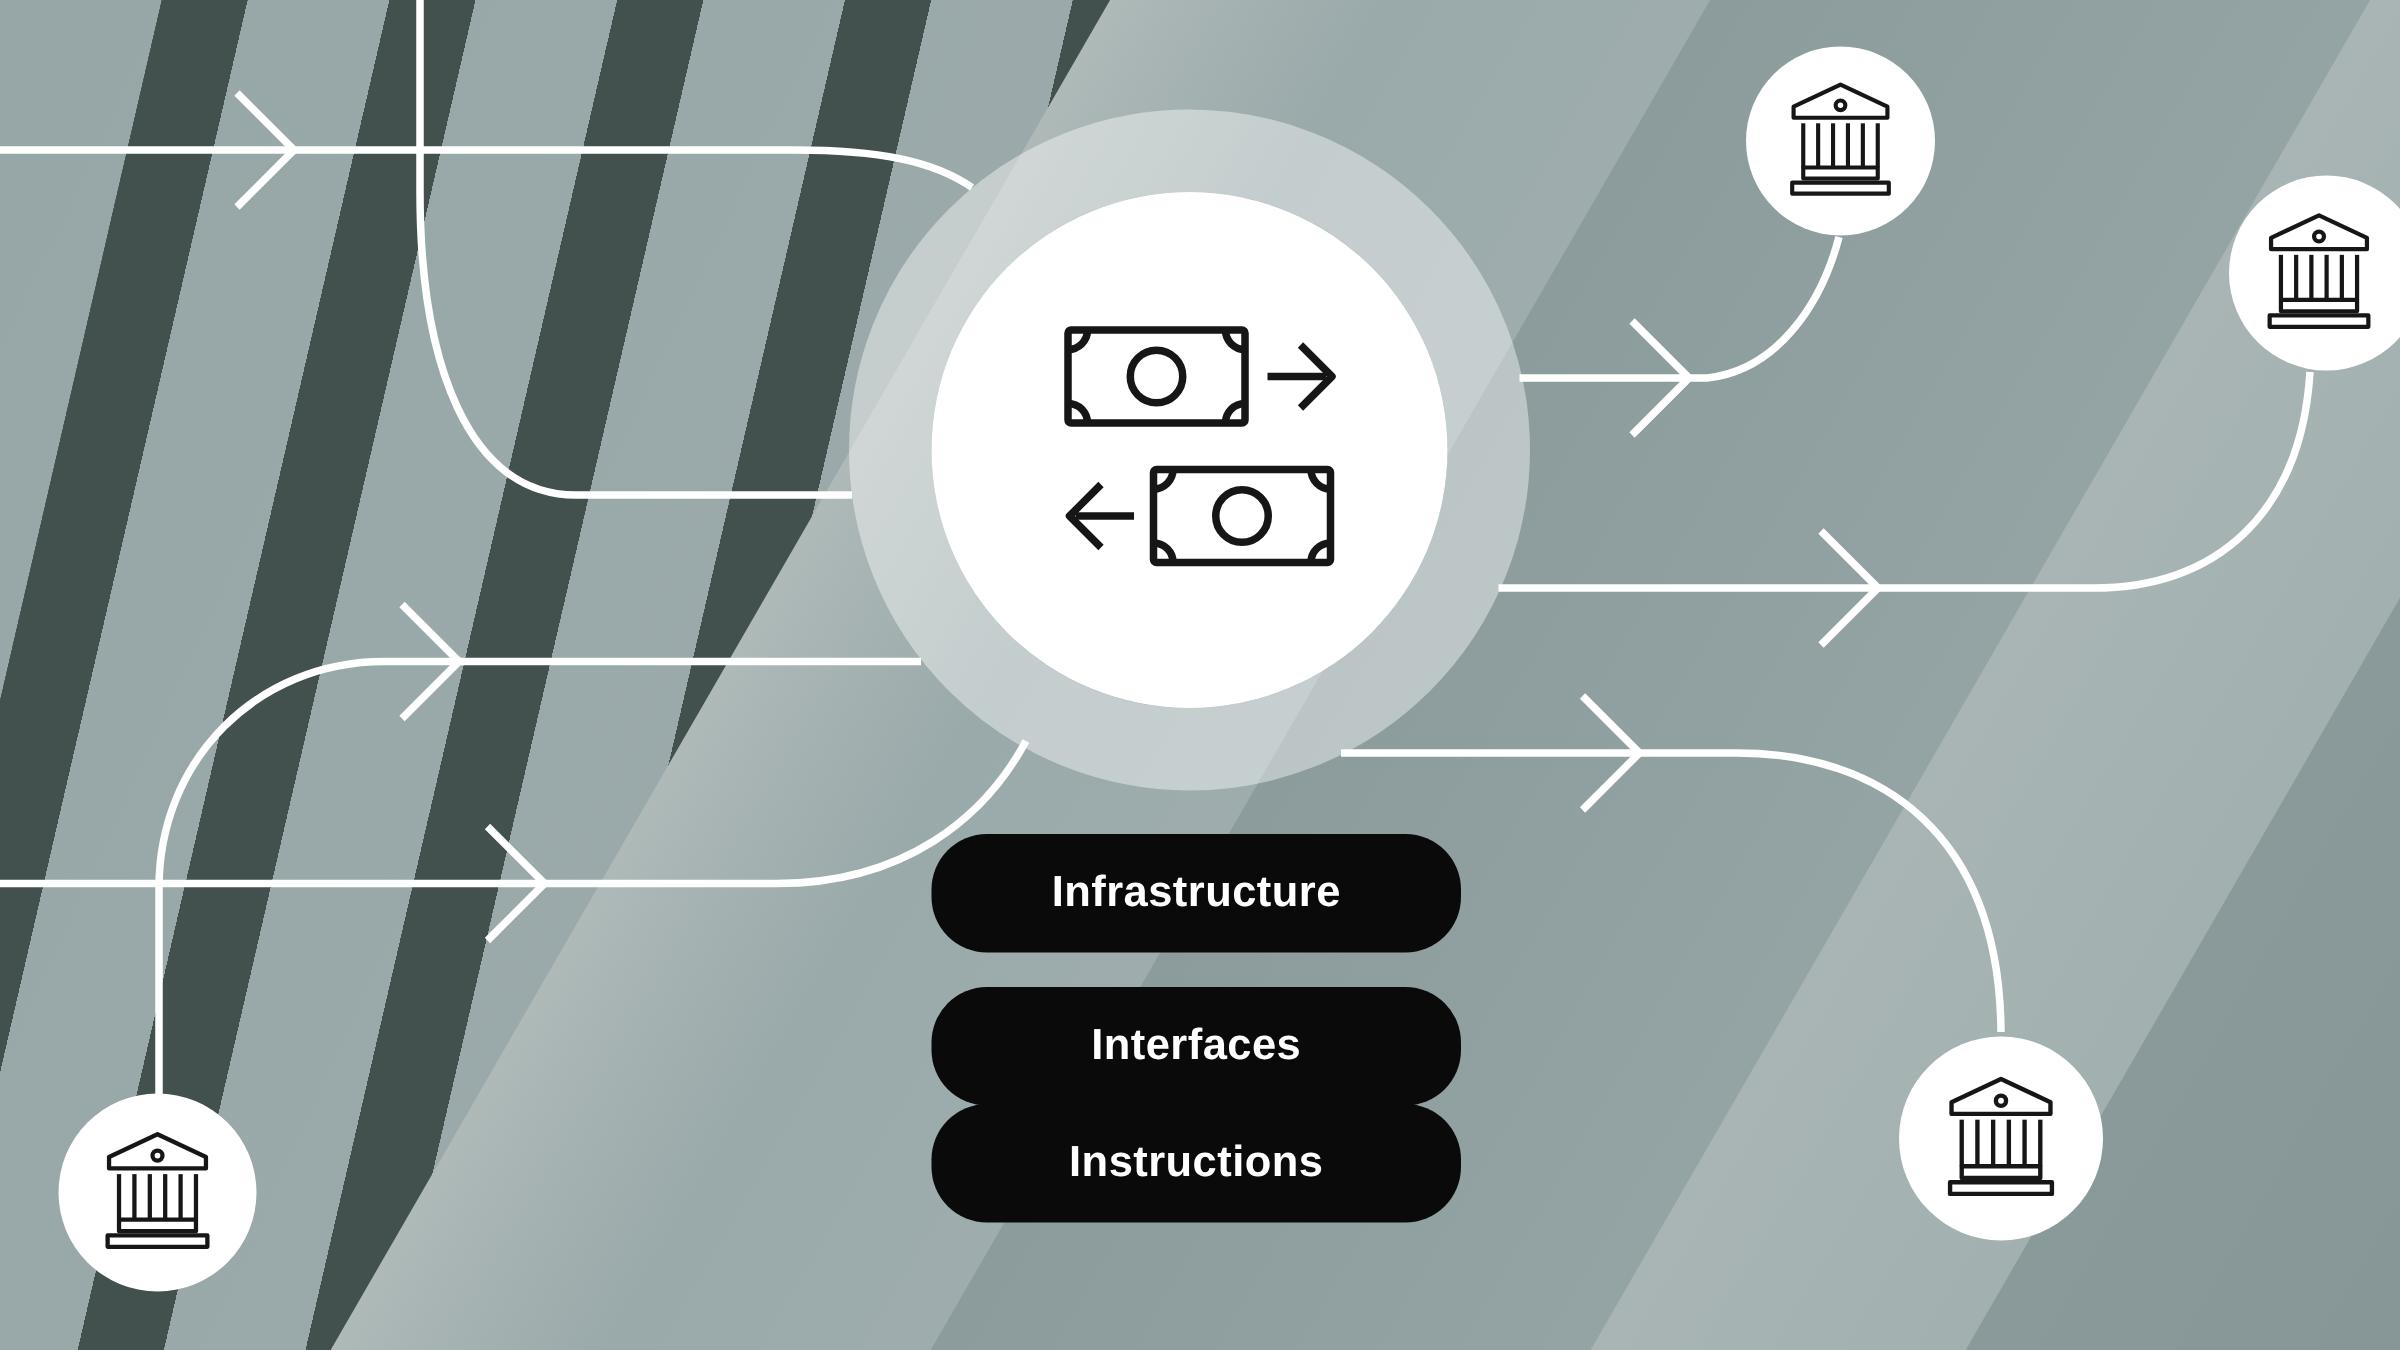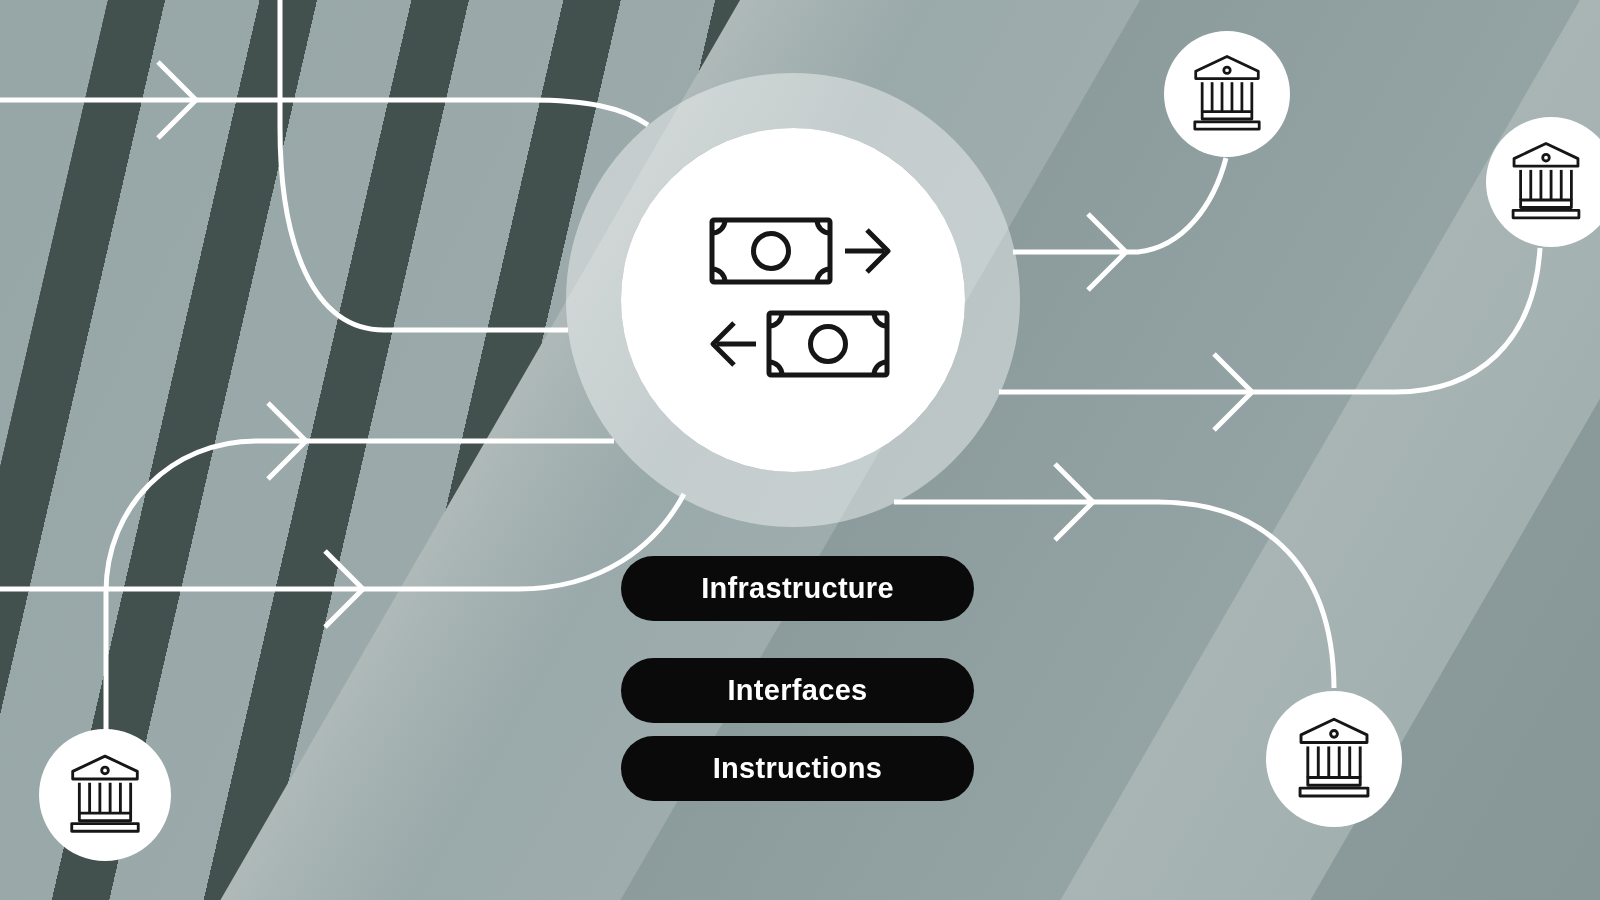--- a/index.html
+++ b/index.html
@@ -22,21 +22,21 @@
   .swath-c{left:1811px;width:1000px;background:linear-gradient(to right,#a8b5b4 0px,#9ba9aa 50%,#a3b0b0 100%);}
   .swath-d{left:2061px;width:800px;background:linear-gradient(to right,#8a9a9b,#7f9091);}
   svg.art{position:absolute;left:0;top:0;}
   .flow{stroke:var(--line-white);stroke-width:5;fill:none;stroke-linejoin:round;stroke-linecap:butt;}
   .hub-ring{stroke:var(--hub-ring);stroke-width:55;fill:none;}
   .hub-fill{fill:var(--hub-fill);}
   .bank-circle{fill:var(--hub-fill);}
   .money{stroke:var(--icon-stroke);stroke-width:5;fill:none;stroke-linejoin:round;}
   .bankline{stroke:var(--icon-stroke);stroke-width:3;fill:none;stroke-linejoin:round;}
   .pill{
-    position:absolute;left:621px;width:353px;height:65px;border-radius:37px;
+    position:absolute;left:621px;width:353px;height:79px;border-radius:37px;
     background:var(--pill-bg);color:var(--pill-text);
     display:flex;align-items:center;justify-content:center;
     font-size:29px;font-weight:600;letter-spacing:.3px;
   }
   .pill-1{top:556px;} .pill-2{top:658px;} .pill-3{top:736px;}
 </style>
 </head>
 <body>
 
 <div class="canvas">

